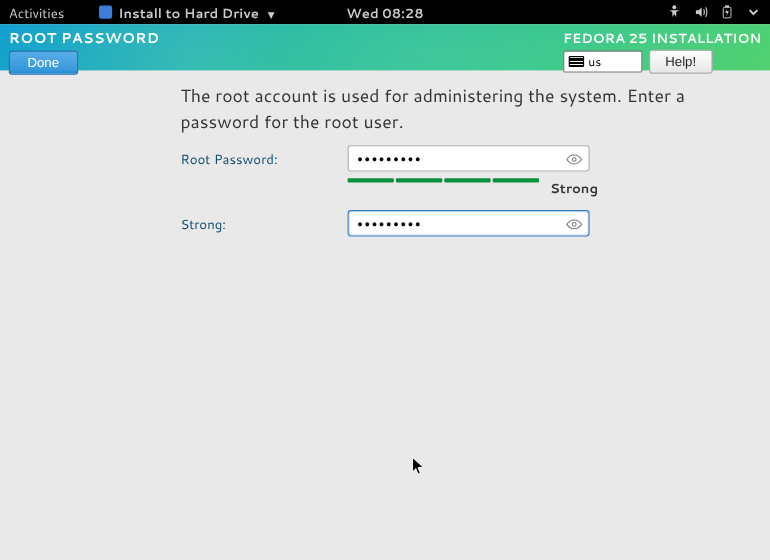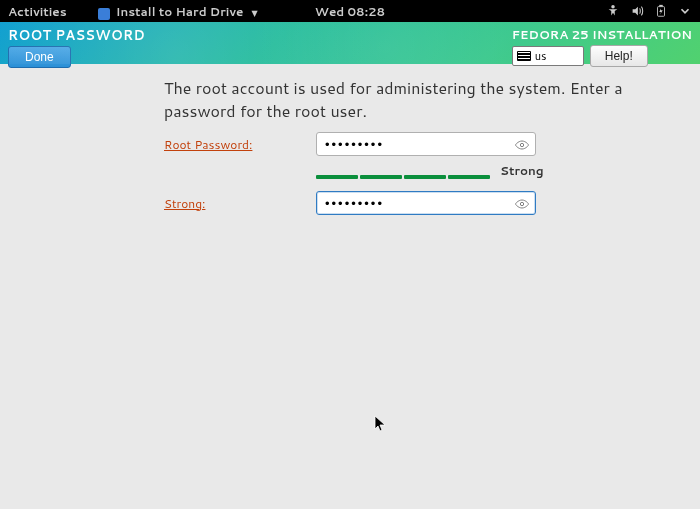--- a/index.html
+++ b/index.html
@@ -2,21 +2,21 @@
 <html><head>
 <meta charset="utf-8">
 <style>
 * { box-sizing: border-box; margin: 0; padding: 0; }
 body { width: 700px; height: 509px; font-family: "Cantarell", "DejaVu Sans", sans-serif; font-size: 12px; background: #e9e9e9; overflow: hidden; position: relative; }
 
 .gnome-bar { height: 22px; background: #000; color: #ccc; display: flex; align-items: center; padding: 0 8px; font-size: 12px; justify-content: space-between; }
 .gnome-left { display: flex; align-items: center; gap: 12px; }
 .gnome-center { position: absolute; left: 50%; transform: translateX(-50%); font-weight: bold; }
 .gnome-right { display: flex; align-items: center; gap: 10px; }
-.gnome-app { display: flex; align-items: flex-end; gap: 6px; font-weight: bold; padding-left: 19px; }
+.gnome-app { display: flex; align-items: center; gap: 6px; font-weight: bold; padding-left: 19px; }
 .gnome-app .tri::after { content: "▼"; font-size: 8px; margin-left: 2px; }
 .gnome-icon { width: 14px; height: 14px; display: inline-flex; align-items: center; justify-content: center; }
 .drive-icon { width: 12px; height: 12px; background: #3a7ed8; border-radius: 2px; position: relative; }
 
 .header { position: relative; height: 42px; background: linear-gradient(135deg, #0e9ed0 0%, #21bb9a 40%, #3dc98f 70%, #51d16f 100%); color: #fff; padding: 4px 8px 0 8px; }
 .header::before { content:""; position:absolute; inset:0; background: radial-gradient(circle at 25% 80%, rgba(255,255,255,.12) 0, transparent 40%), radial-gradient(circle at 55% 60%, rgba(255,255,255,.08) 0, transparent 35%); }
 .header-left { float: left; }
 .header-right { float: right; text-align: right; }
 .page-title { font-weight: bold; letter-spacing: .3px; font-size: 13px; }
 .subtitle { font-weight: bold; font-size: 12px; }
@@ -24,41 +24,41 @@
 .kbd-ind { background: #fff; border: 1px solid #7a7a7a; border-radius: 2px; color: #000; font-size: 11px; padding: 1px 8px 1px 4px; width: 72px; display: inline-flex; align-items: center; gap: 4px; }
 .kbd-glyph { width: 14px; height: 10px; background: #000; border-radius: 1px; position: relative; }
 .kbd-glyph::after { content:""; position:absolute; inset:1px; background: repeating-linear-gradient(to bottom, #fff 0 1px, #000 1px 3px); }
 
 .btn { background: linear-gradient(#fdfdfd,#e7e7e7); border: 1px solid #a8a8a8; border-radius: 3px; padding: 3px 14px; font-size: 12px; color: #222; cursor: pointer; }
 .btn-done { background: linear-gradient(#4ea9e6,#2a8fd6); border: 1px solid #1d6cae; color: #fff; margin-top: 2px; padding: 3px 16px; }
 
 .main { padding: 12px 64px 0 164px; color: #333; }
 .intro { margin-bottom: 10px; font-size: 16px; color: #333; }
 .row { display: flex; align-items: center; margin-bottom: 6px; }
-.label-col { width: 152px; color: #c2410c; text-decoration: underline; }
+.label-col { width: 152px; color: #0c4a6e; }
 .field-col { position: relative; }
 input[type=password] { width: 220px; height: 24px; border: 1px solid #b0b0b0; border-radius: 3px; padding: 2px 26px 2px 8px; font-size: 13px; letter-spacing: 2px; background: #fff; outline: none; }
 input.focused { border: 1.5px solid #2f7bc3; box-shadow: 0 0 0 1px rgba(47,123,195,.25) inset; }
 .eye { position: absolute; right: 6px; top: 50%; transform: translateY(-50%); width: 16px; height: 12px; cursor: pointer; }
 .eye svg { width: 100%; height: 100%; }
 
-.strength-row { display: flex; align-items: flex-end; margin: 4px 0 12px 152px; gap: 10px; }
+.strength-row { display: flex; align-items: flex-start; margin: 4px 0 12px 152px; gap: 10px; }
 .meter { display: flex; gap: 2px; }
 .seg { width: 42px; height: 4px; background: #0b8f3c; border-radius: 1px; }
 .strength-label { font-weight: bold; color: #333; font-size: 12px; }
 
 .cursor { position: absolute; left: 374px; top: 415px; pointer-events: none; }
 .cursor svg { width: 12px; height: 18px; }
 </style>
 </head>
 <body>
 
 <div class="gnome-bar">
   <div class="gnome-left">
-    <span style="font-weight:bold;">Activities</span>
+    <span style="font-weight:normal;">Activities</span>
     <span class="gnome-app">
       <span class="drive-icon"></span>
       <span>Install to Hard Drive</span>
       <span class="tri"></span>
     </span>
   </div>
   <div class="gnome-center">Wed 08:28</div>
   <div class="gnome-right">
     <span class="gnome-icon">
       <svg viewBox="0 0 16 16">

